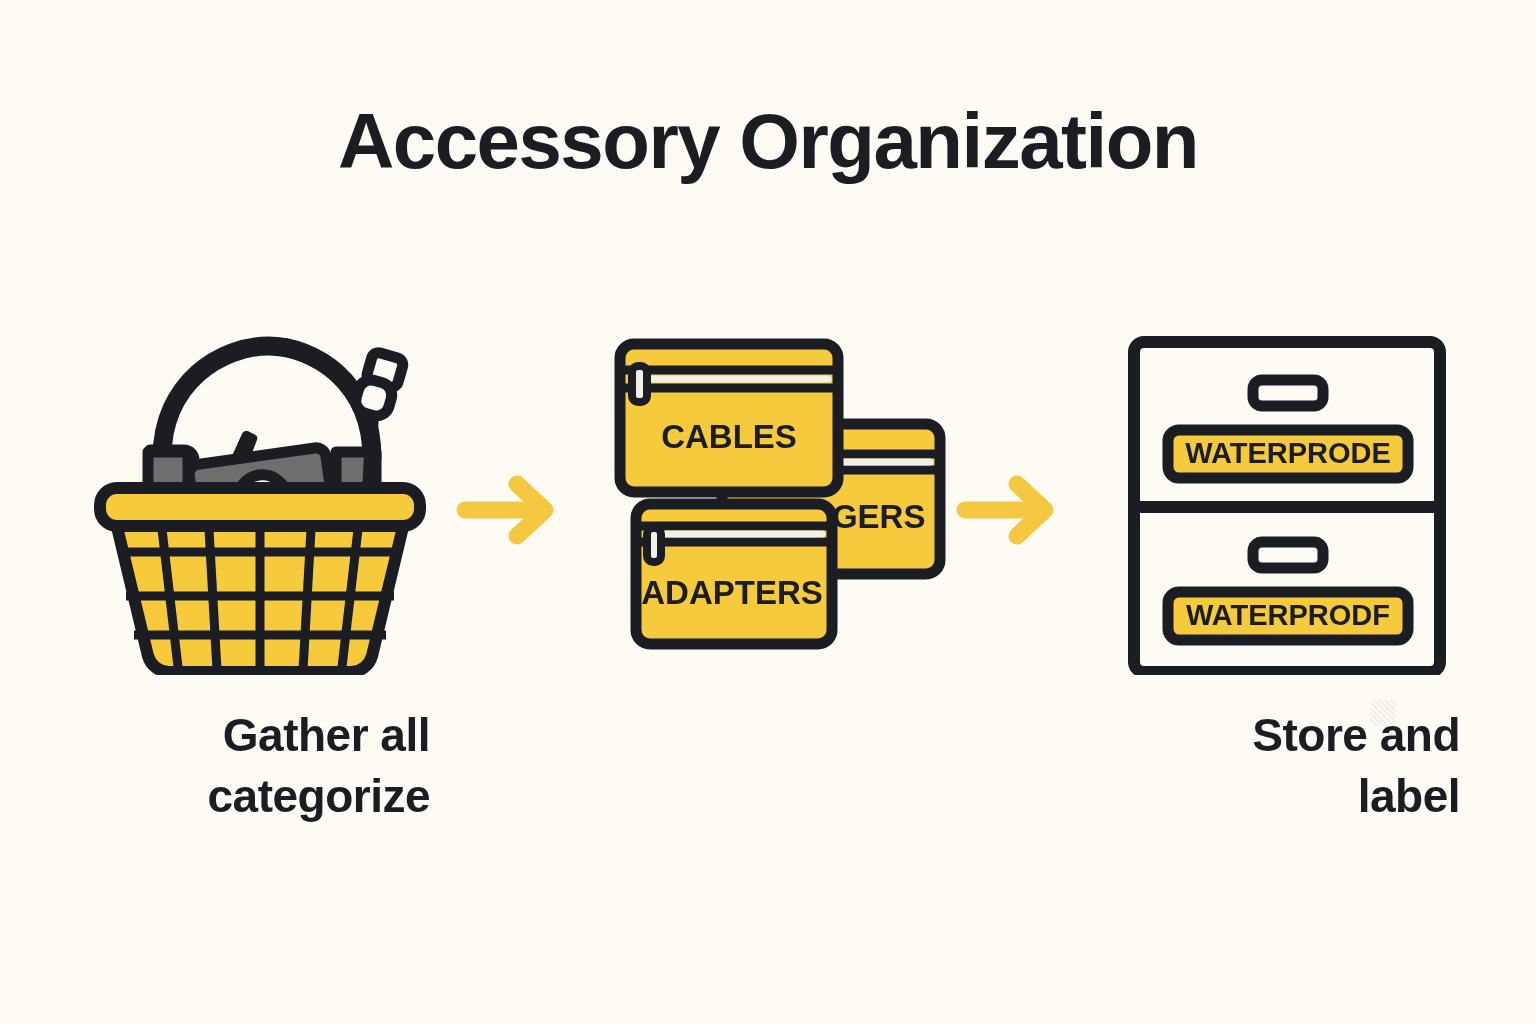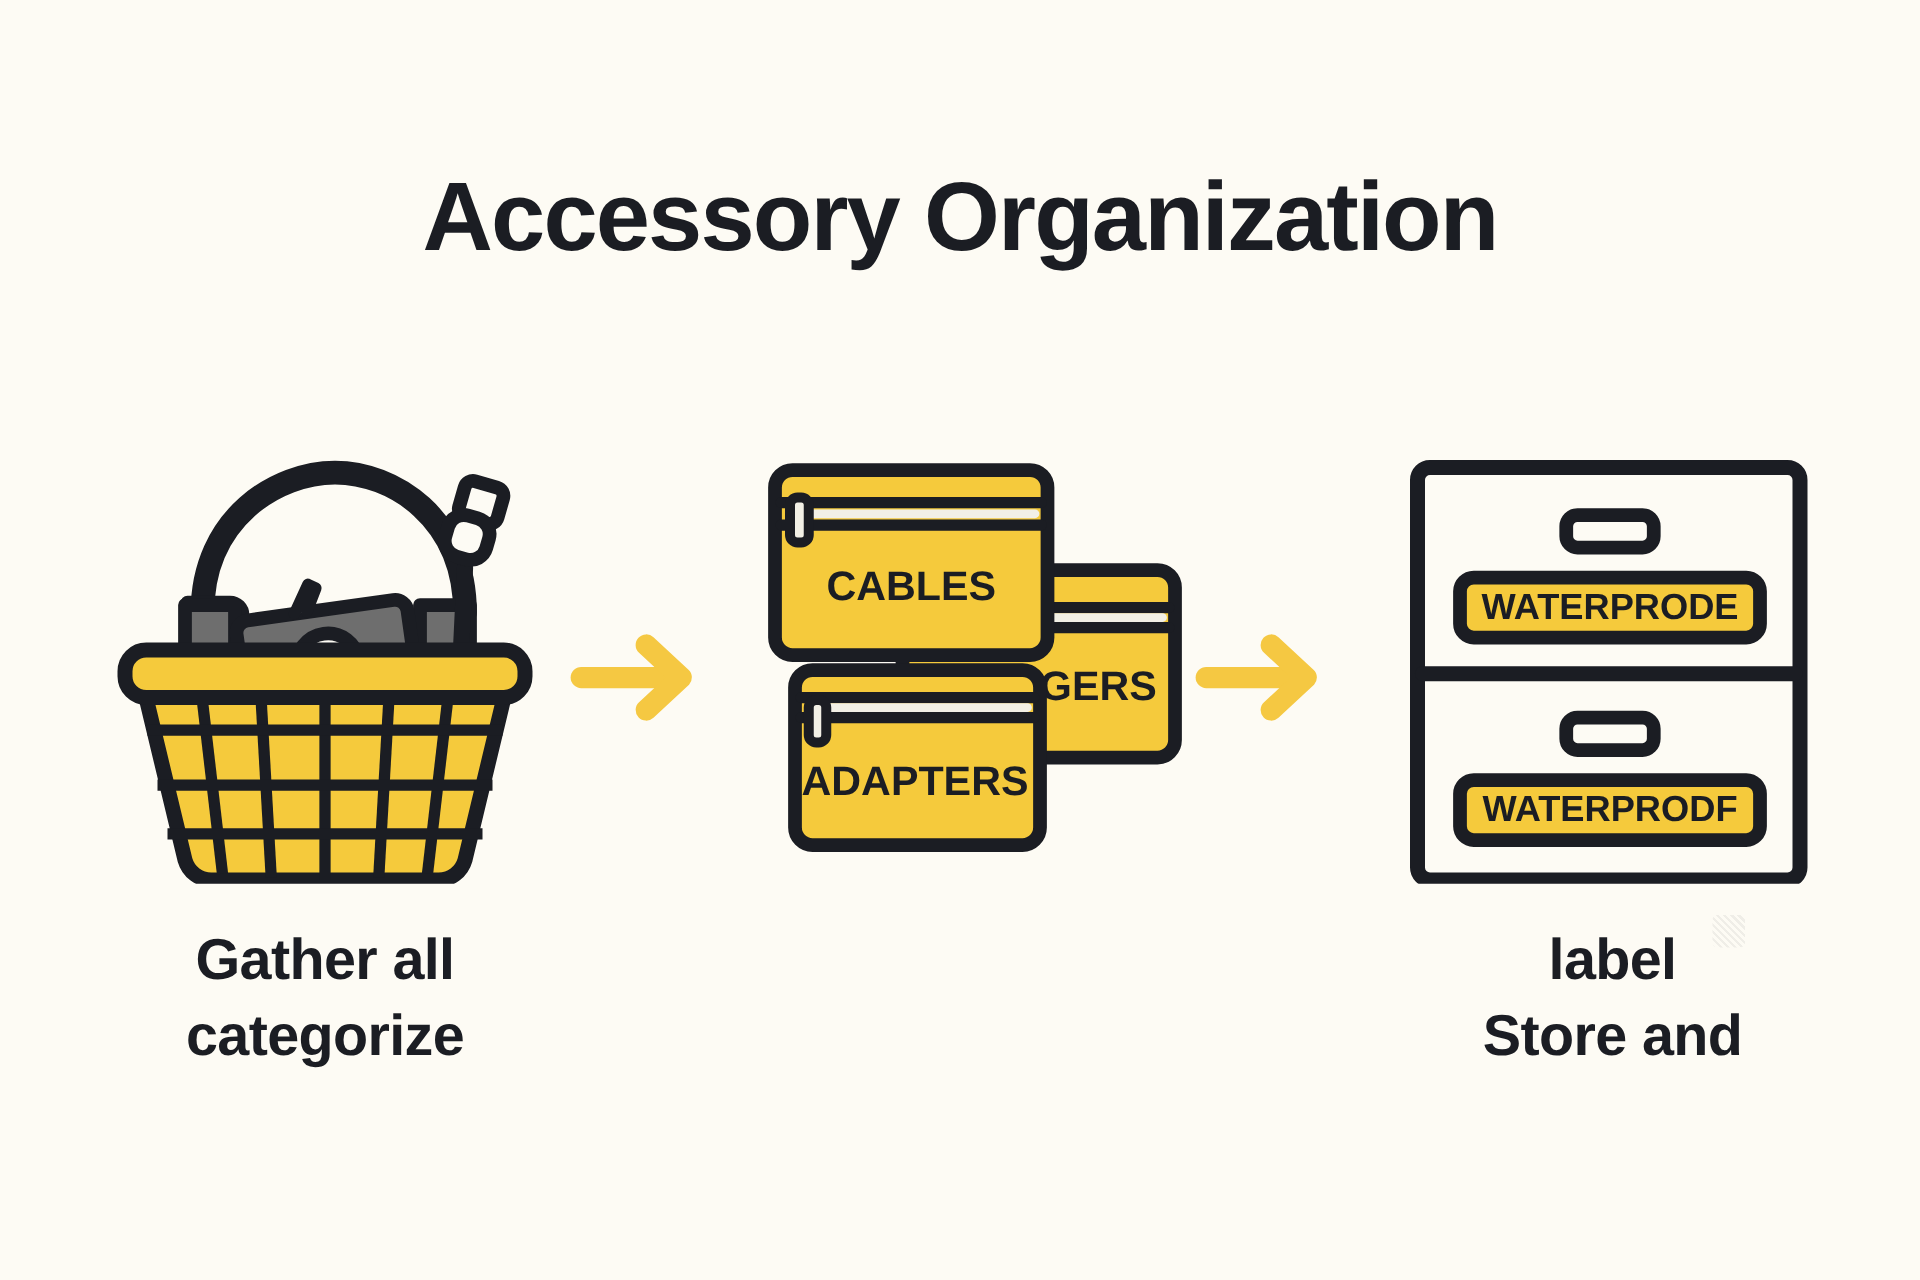--- a/index.html
+++ b/index.html
@@ -13,21 +13,20 @@
     font-family: "Liberation Sans", sans-serif;
     overflow: hidden;
     position: relative;
   }
 
   #infographic {
     position: absolute;
     inset: 0;
     width: 1536px;
     height: 736px;
-    margin-top: 32px;
   }
 
   .page-title {
     position: absolute;
     top: 96px;
     left: 0;
     width: 1536px;
     text-align: center;
     font-size: 78px;
     font-weight: 700;
@@ -56,21 +55,21 @@
 
   .step-art {
     position: relative;
     width: 340px;
     height: 345px;
   }
   .step-art svg { display: block; }
 
   .step-caption {
     margin-top: 30px;
-    text-align: center;
+    text-align: right;
     font-size: 46px;
     line-height: 1.32;
     font-weight: 700;
     color: #1B1D23;
     letter-spacing: -0.5px;
     font-family: "Liberation Sans", sans-serif;
   }
 
   .arrow {
     position: absolute;
@@ -210,22 +209,22 @@
 
             <g>
               <rect x="133" y="212" width="70" height="26" rx="9" fill="#FDFBF4" stroke-width="11"></rect>
               <rect x="48" y="262" width="240" height="48" rx="11" fill="#F5CA3C" stroke-width="11"></rect>
               <text x="168" y="295" text-anchor="middle" font-family="Liberation Sans, sans-serif" font-size="29" font-weight="700" fill="#1B1D23" stroke="none">WATERPRODF</text>
             </g>
           </g>
         </svg>
       </div>
       <div class="step-caption">
+        <div>Store and</div>
         <div>label</div>
-        <div>Store and</div>
       </div>
     </div>
 
     <div class="arrow arrow-1">
       <svg width="110" height="80" viewBox="0 0 110 80" xmlns="http://www.w3.org/2000/svg">
         <g stroke="#F5C842" stroke-width="17" fill="none" stroke-linecap="round" stroke-linejoin="round">
           <path d="M10 40 H78"></path>
           <path d="M62 14 L90 40 L62 66"></path>
         </g>
       </svg>

